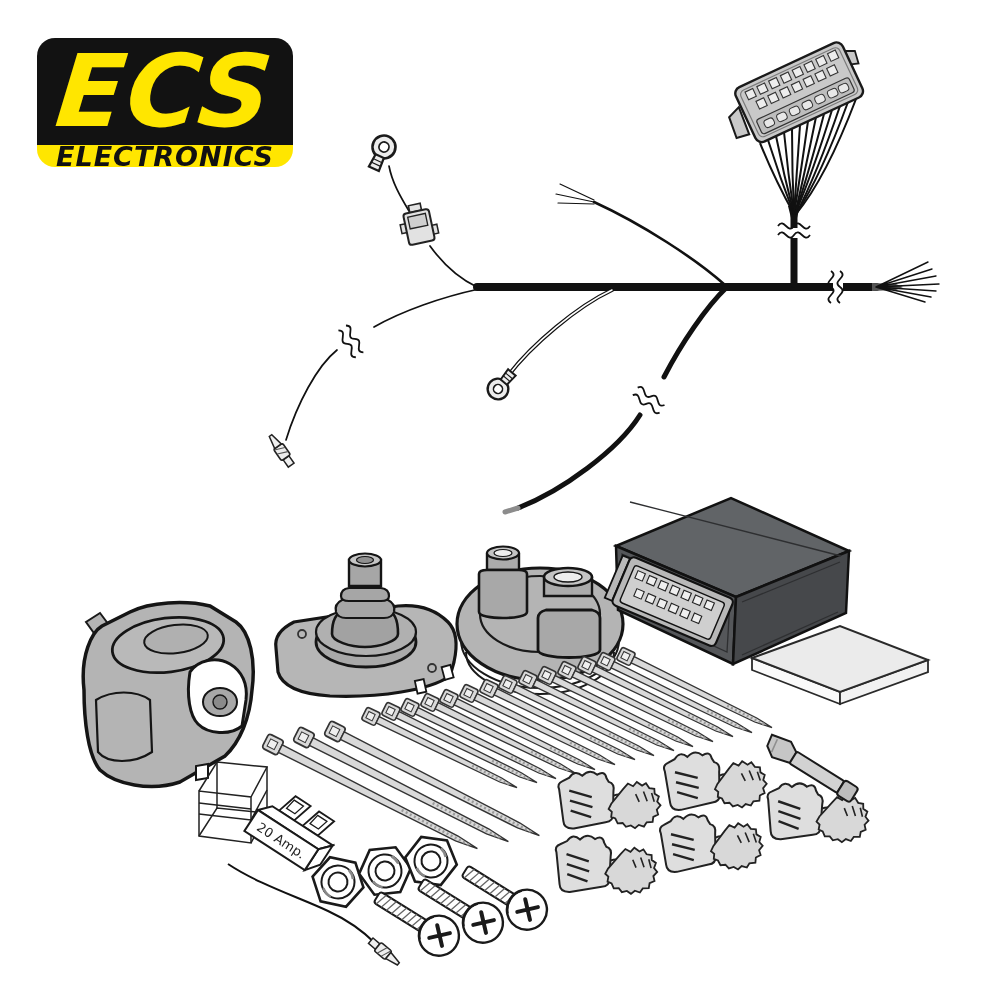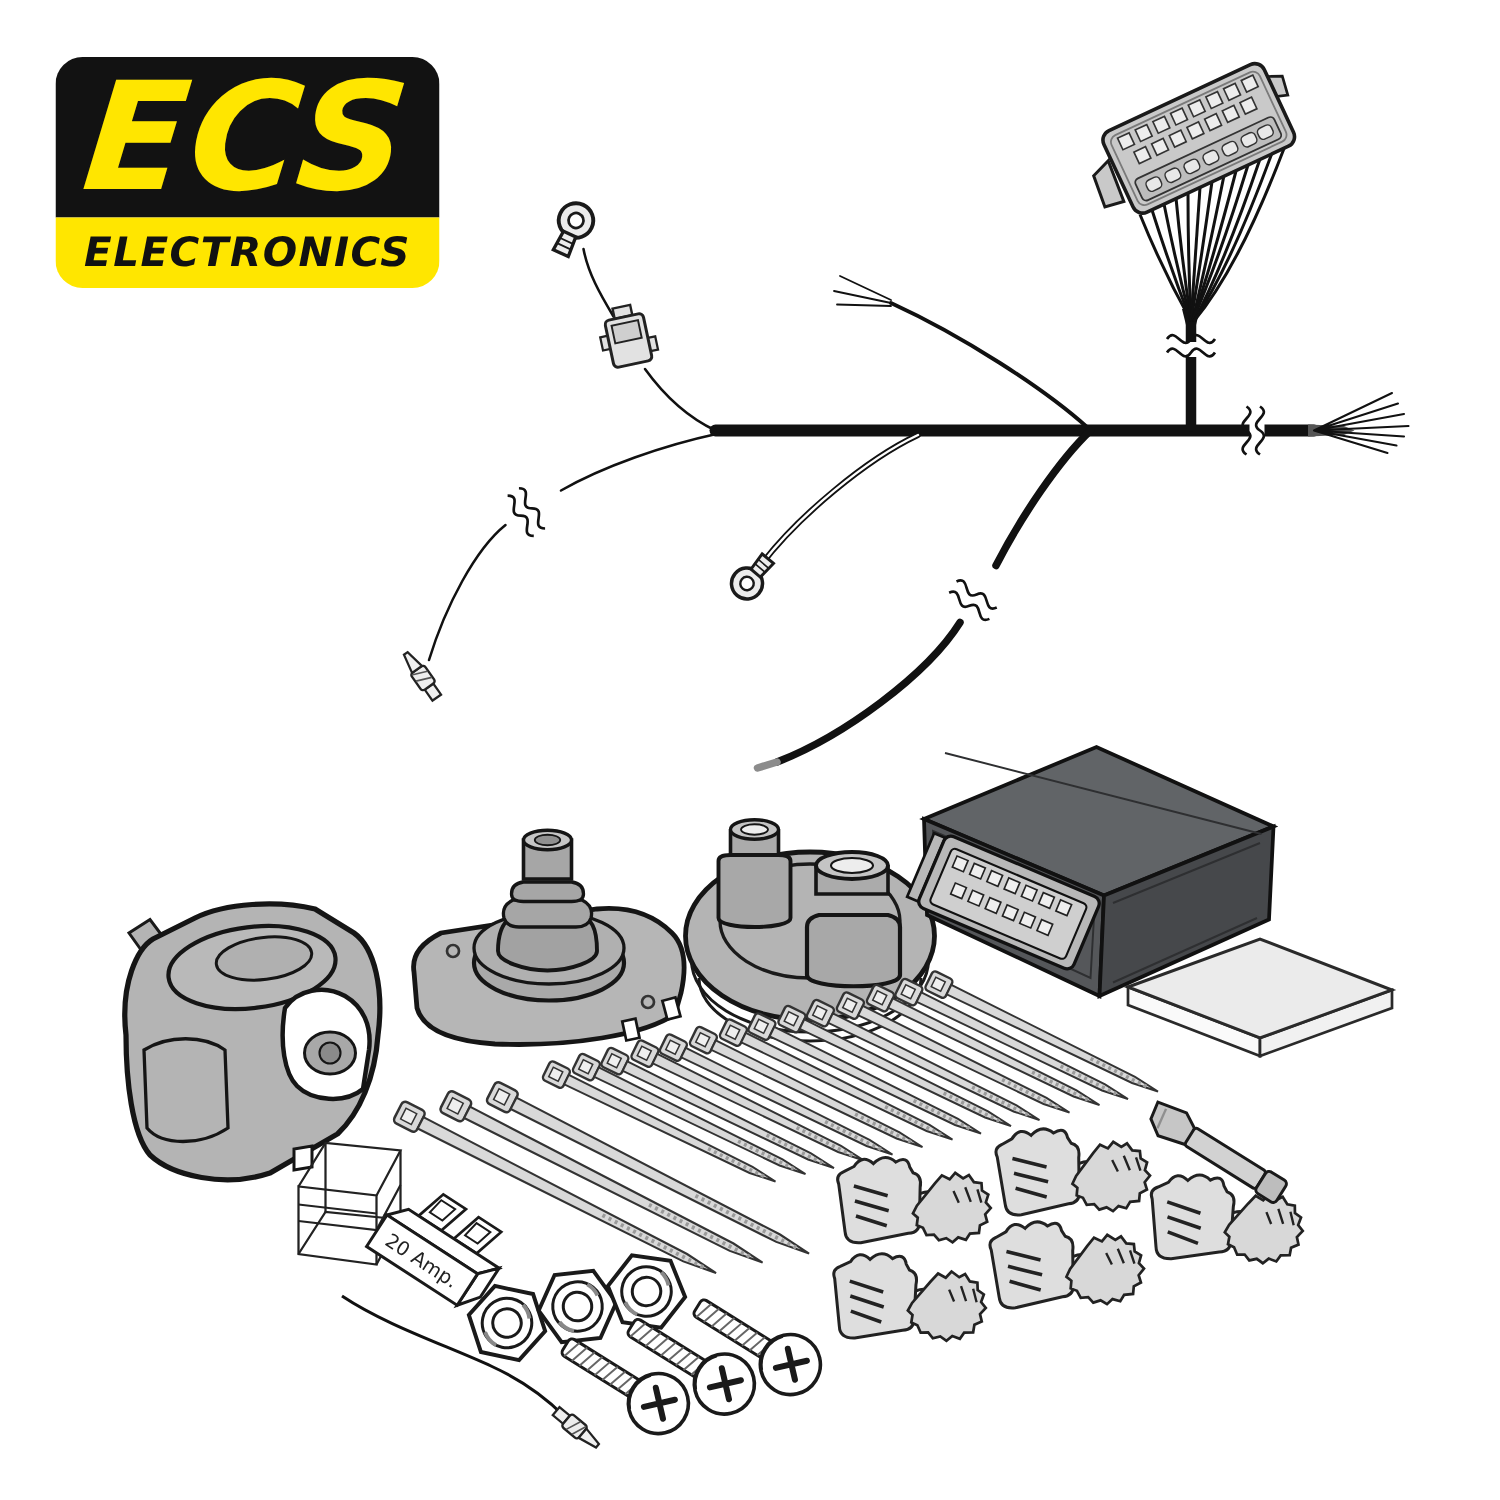--- a/index.html
+++ b/index.html
@@ -2,21 +2,21 @@
 <html><head>
 <meta charset="utf-8">
 <style>
   html,body{margin:0;padding:0;background:#fff;}
   .stage{position:relative;width:1000px;height:1000px;background:#fff;overflow:hidden;
          font-family:"DejaVu Sans","Liberation Sans",sans-serif;}
   .logo{position:absolute;left:37px;top:38px;width:256px;border-radius:18px;overflow:hidden;}
   .logo-black{background:#121212;height:107px;display:flex;align-items:center;justify-content:center;}
   .logo-black span{color:#ffe600;font-size:100px;font-weight:bold;font-style:italic;
                    letter-spacing:2px;transform:skewX(-6deg);line-height:1;}
-  .logo-yellow{background:#ffe600;height:47px;display:flex;align-items:center;justify-content:center;}
+  .logo-yellow{background:#ffe600;height:22px;display:flex;align-items:center;justify-content:center;}
   .logo-yellow span{color:#111;font-size:27px;font-weight:bold;font-style:italic;letter-spacing:1px;}
   svg{position:absolute;left:0;top:0;}
   text{font-family:"DejaVu Sans","Liberation Sans",sans-serif;}
 </style>
 </head>
 <body>
 
 <div class="stage">
 
   <div class="logo">

